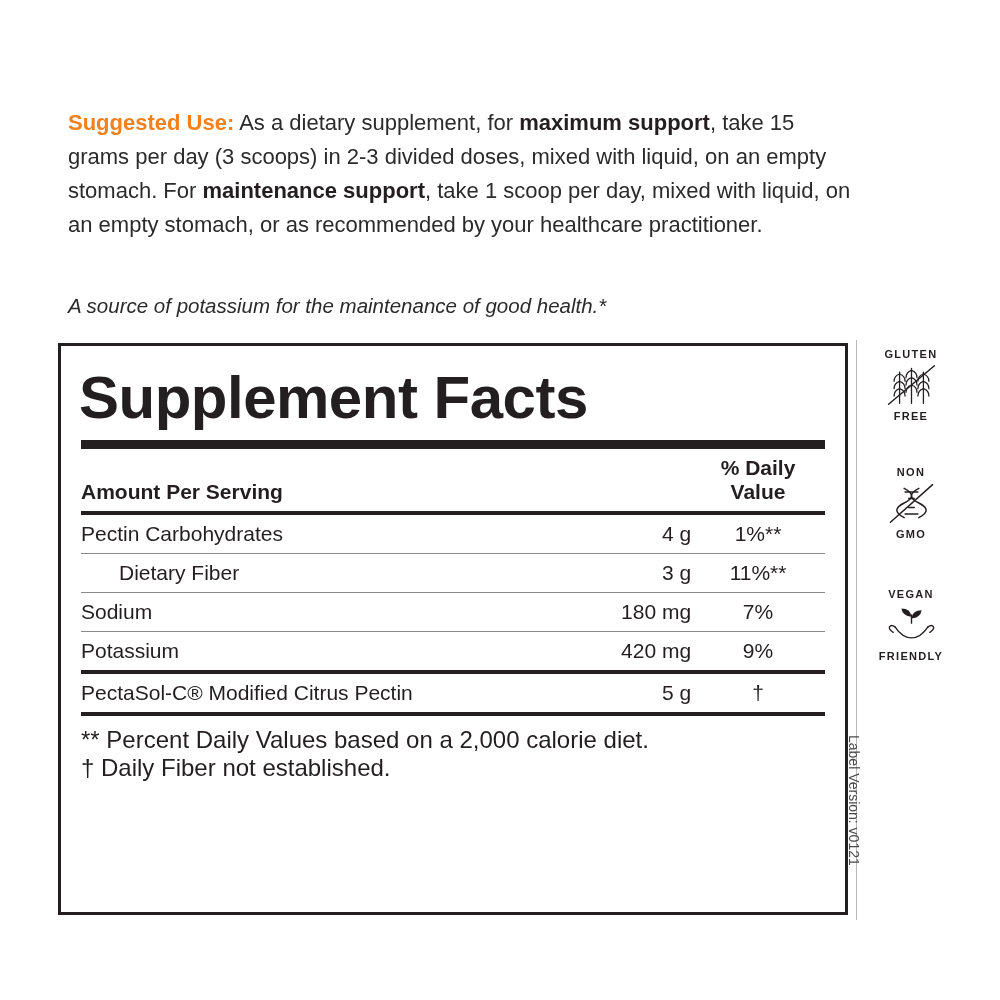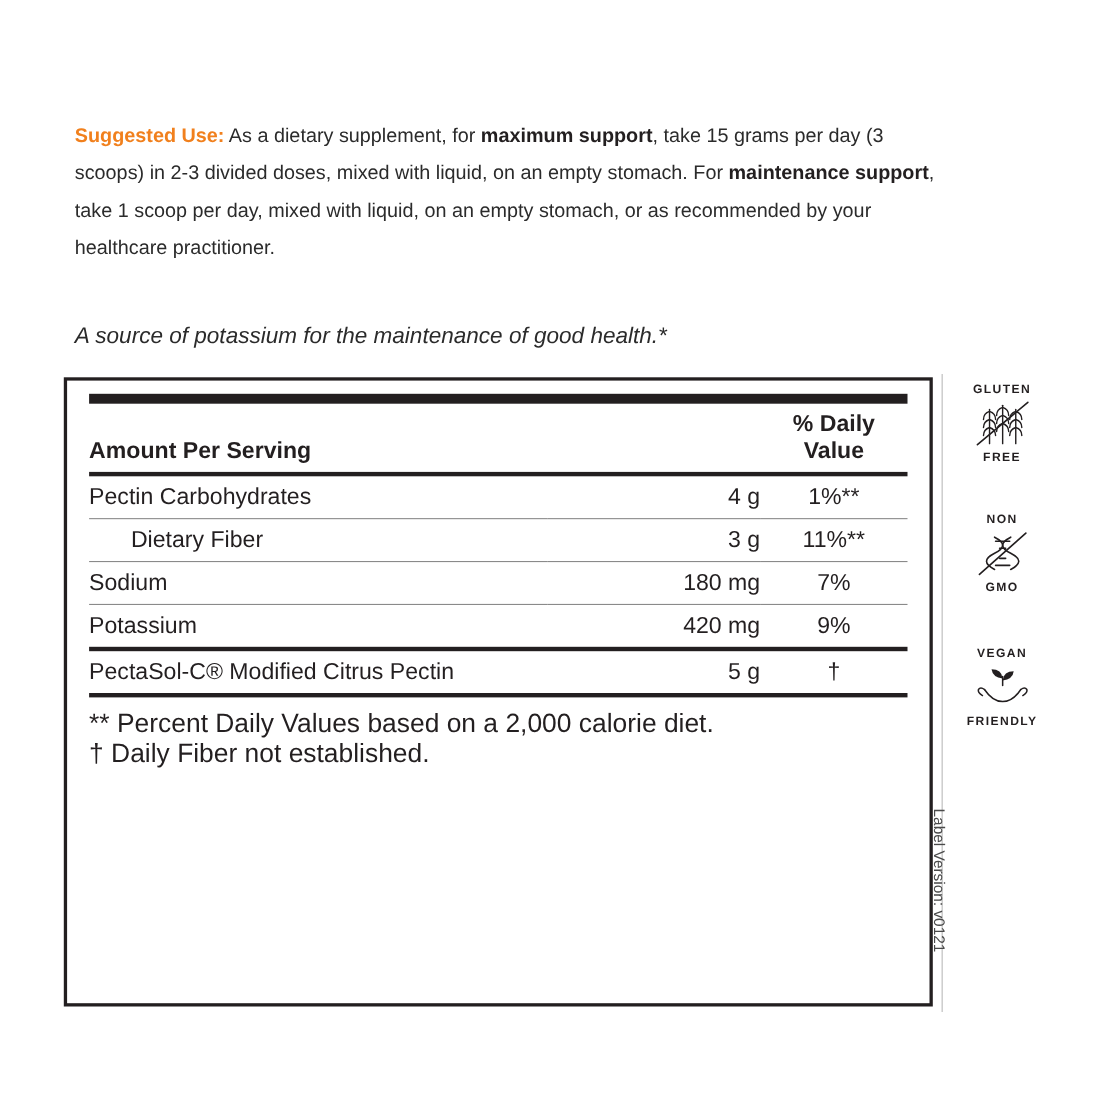--- a/index.html
+++ b/index.html
@@ -15,21 +15,21 @@
     position: relative;
     overflow: hidden;
   }
 
   
   .suggested-use {
     position: absolute;
     left: 68px;
     top: 106px;
     width: 790px;
-    font-size: 18px;
+    font-size: 22px;
     line-height: 34px;
     color: #2b2b2b;
   }
   .su-label {
     color: #f1801d;
     font-weight: bold;
   }
   .su-strong { font-weight: bold; color: #231f20; }
 
   .source-note {
@@ -137,20 +137,21 @@
 </head>
 <body>
 
 <div class="suggested-use">
   <span class="su-label">Suggested Use:</span><span> As a dietary supplement, for </span><span class="su-strong">maximum support</span><span>, take 15 grams per day (3 scoops)  in 2-3 divided doses, mixed with liquid, on an empty stomach. For </span><span class="su-strong">maintenance support</span><span>, take 1 scoop per day, mixed with liquid, on an empty stomach, or as recommended by your healthcare practitioner.</span>
 </div>
 
 <div class="source-note">A source of potassium for the maintenance of good health.*</div>
 
 <div class="facts">
+  <div class="facts-title">Supplement Facts</div>
 
 
   <div class="rule thick"></div>
 
   <table class="nutri">
     <tbody>
         <tr class="hdr">
       <td class="name">Amount Per Serving</td>
       <td class="amount"></td>
       <td class="dv">% Daily Value</td>

